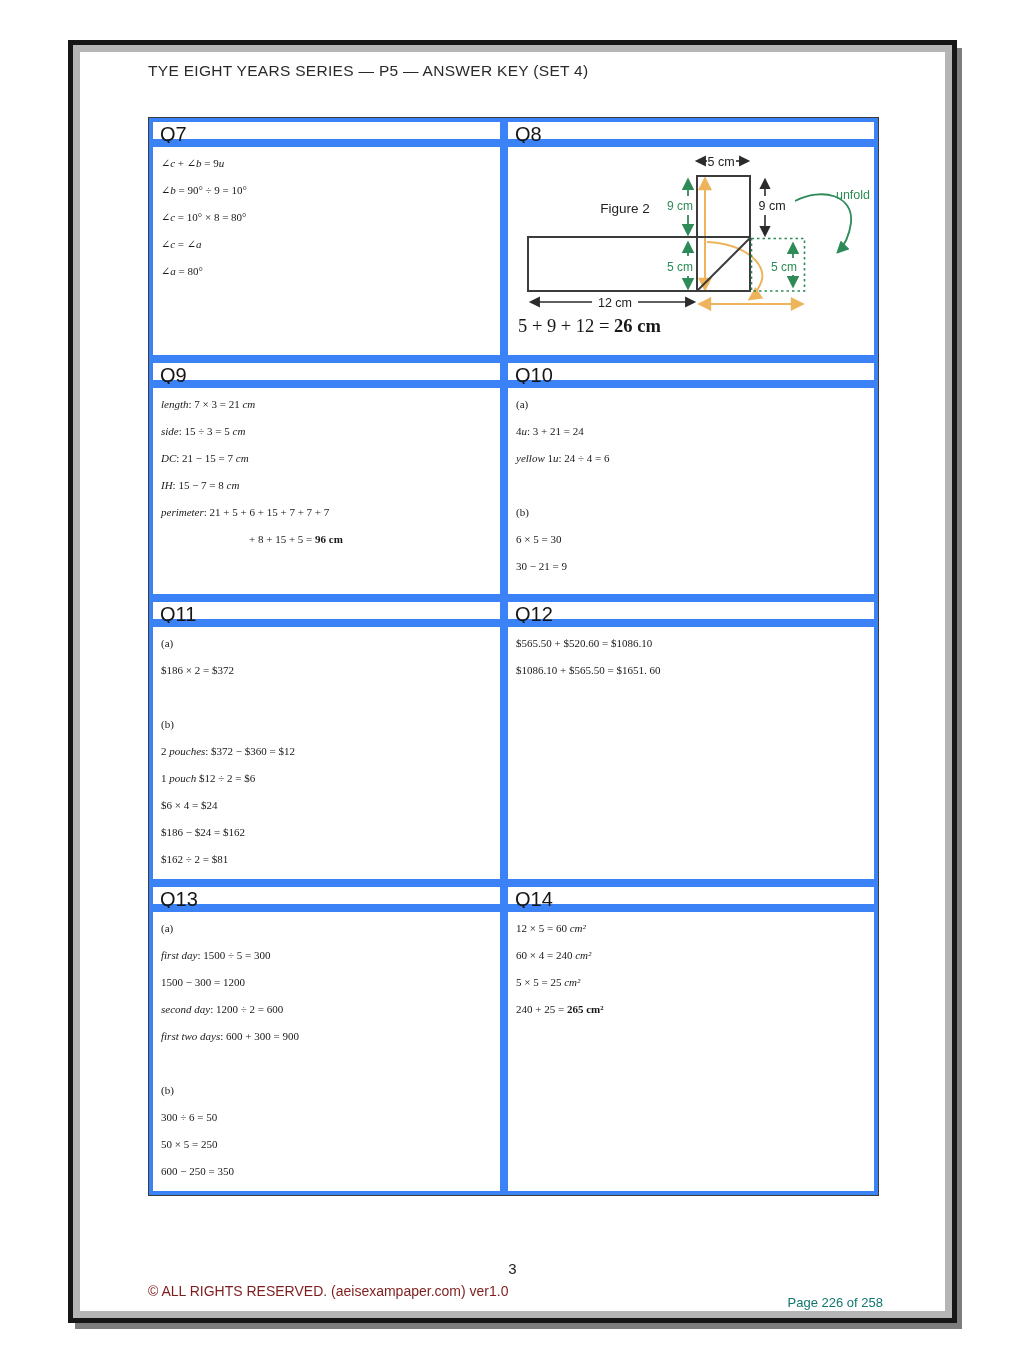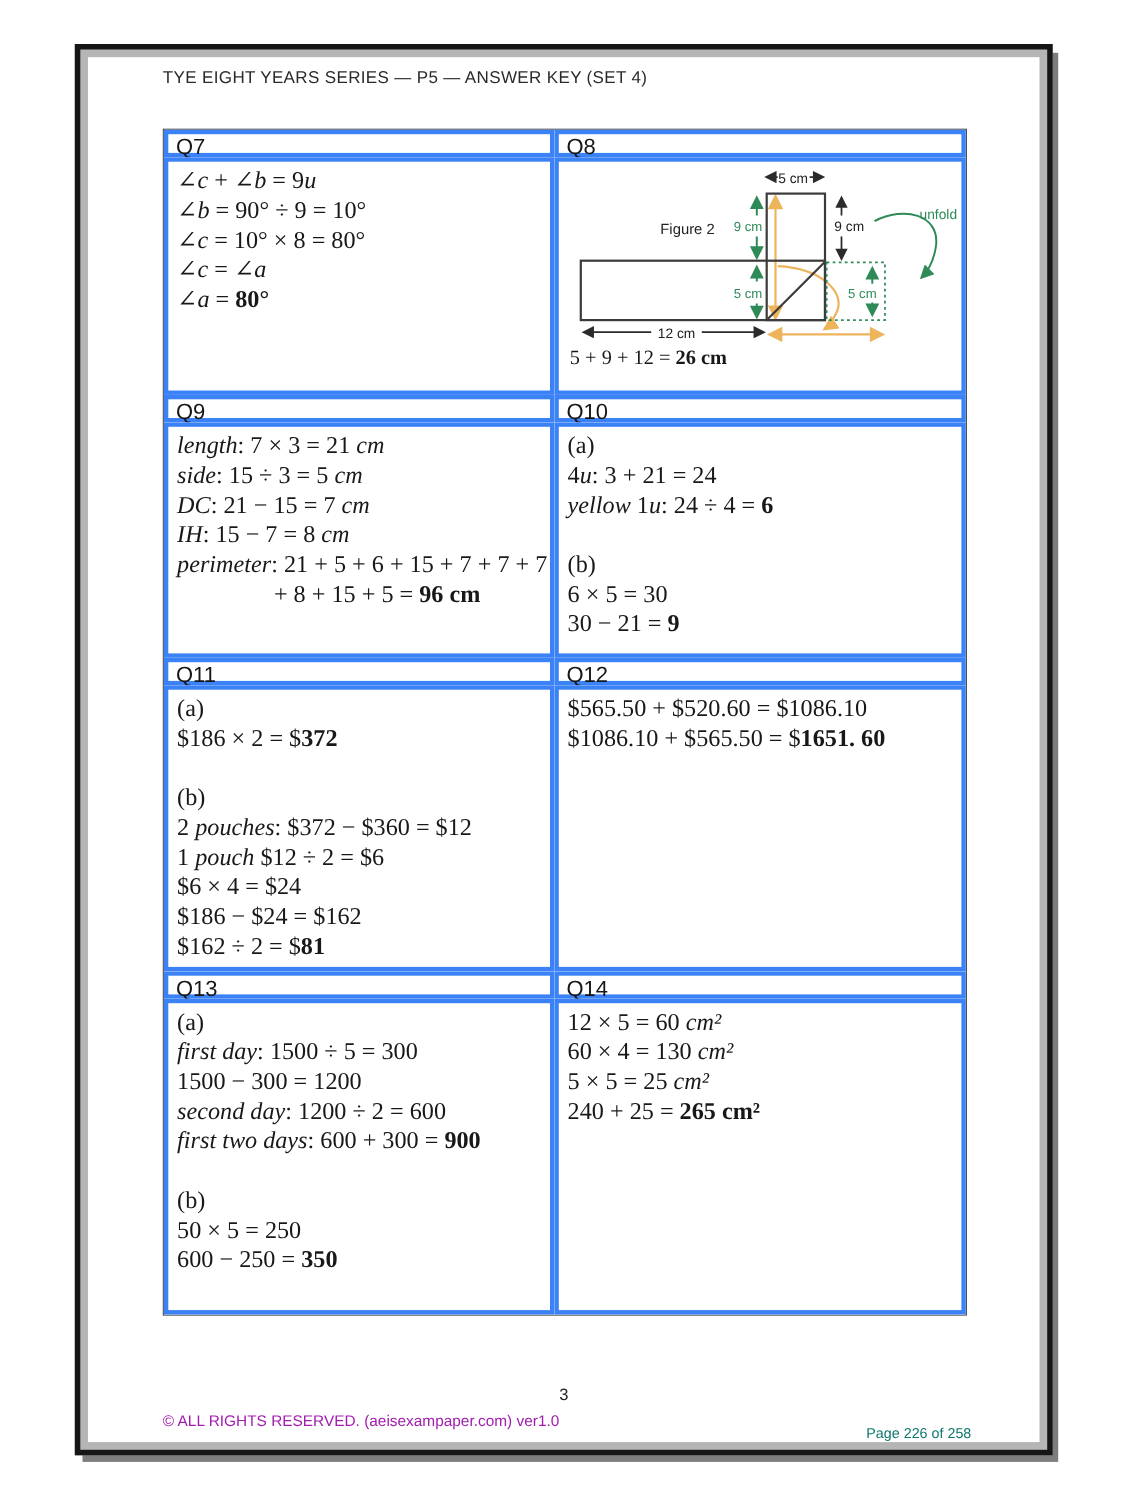--- a/index.html
+++ b/index.html
@@ -14,35 +14,35 @@
   
   .answer-table{position:absolute;left:68px;top:65px;width:729px;
                 display:grid;grid-template-columns:355px 374px;
                 grid-template-rows:25px 216px 25px 214px 25px 260px 25px 287px;
                 border:1px solid #3a3a3a;}
   .th,.td{border:4px solid #3b82f6;box-sizing:border-box;background:#fff;}
   .th{font-size:20px;line-height:24px;padding-left:7px;color:#161616;}
   .td{padding:3px 8px;font-family:"Liberation Serif","DejaVu Serif",serif;
       color:#181818;position:relative;overflow:hidden;}
   .td.nopad{padding:0;}
-  .mline{height:27px;line-height:27px;font-size:22px;white-space:pre;}
+  .mline{height:27px;line-height:27px;font-size:11px;white-space:pre;}
   .mline .s-i{font-style:italic;}
-  .mline .s-b{font-weight:700;}
+  .mline .s-b{font-weight:400;}
   .mline .s-bi{font-weight:700;}
   .mline.ind{margin-left:88px;}
 
   
   .q8-svg{position:absolute;left:0;top:0;}
   .q8-formula{position:absolute;left:10px;top:166px;}
   .q8-formula .mline{font-size:18.5px;}
   svg text{font-family:"Liberation Sans","DejaVu Sans",sans-serif;}
 
   
   .pageno{position:absolute;left:0;top:1208px;width:100%;text-align:center;font-size:15px;color:#222;}
-  .copyright{position:absolute;left:68px;top:1231px;font-size:14px;color:#a21caf;}
+  .copyright{position:absolute;left:68px;top:1231px;font-size:14px;color:#7f1d1d;}
   .page-indicator{position:absolute;right:62px;top:1243px;font-size:13px;color:#0f766e;}
 </style>
 </head>
 <body>
 
 <div class="canvas">
   <div class="frame">
     <div class="sheet">
 
       <div class="doc-title">TYE EIGHT YEARS SERIES — P5 — ANSWER KEY (SET 4)</div>
@@ -156,26 +156,27 @@
         <div class="th">Q13</div>
         <div class="th">Q14</div>
         <div class="td">
             <div class="mline"><span>(a)</span></div>
             <div class="mline"><span class="s-i">first day</span><span>: 1500 ÷ 5 = 300</span></div>
             <div class="mline"><span>1500 − 300 = 1200</span></div>
             <div class="mline"><span class="s-i">second day</span><span>: 1200 ÷ 2 = 600</span></div>
             <div class="mline"><span class="s-i">first two days</span><span>: 600 + 300 = </span><span class="s-b">900</span></div>
             <div class="mline">&nbsp;</div>
             <div class="mline"><span>(b)</span></div>
+            <div class="mline"><span>300 ÷ 6 = 50</span></div>
             <div class="mline"><span>50 × 5 = 250</span></div>
             <div class="mline"><span>600 − 250 = </span><span class="s-b">350</span></div>
           </div>
         <div class="td">
             <div class="mline"><span>12 × 5 = 60 </span><span class="s-i">cm²</span></div>
-            <div class="mline"><span>60 × 4 = 130 </span><span class="s-i">cm²</span></div>
+            <div class="mline"><span>60 × 4 = 240 </span><span class="s-i">cm²</span></div>
             <div class="mline"><span>5 × 5 = 25 </span><span class="s-i">cm²</span></div>
             <div class="mline"><span>240 + 25 = </span><span class="s-bi">265 cm²</span></div>
           </div>
       </div>
 
       <div class="pageno">3</div>
       <div class="copyright">© ALL RIGHTS RESERVED. (aeisexampaper.com) ver1.0</div>
       <div class="page-indicator">Page 226 of 258</div>
 
     </div>

